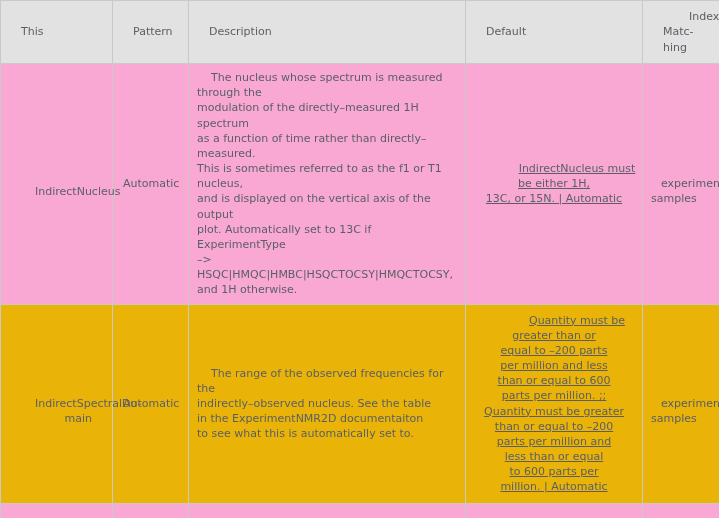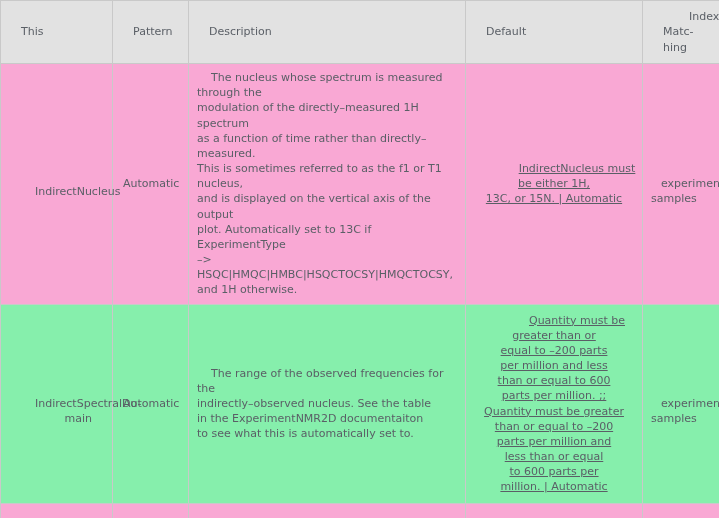--- a/index.html
+++ b/index.html
@@ -104,21 +104,21 @@
     padding-left: 8px;
     white-space: pre-line;
   }
   td.cell-index .hang-idx {
     padding-left: 10px;
     text-indent: -10px;
     white-space: pre-line;
   }
 
   tbody tr.row-alt td {
-    background: #86efac;
+    background: #eab308;
   }
   tbody tr.row-plain td {
     background: #f9a8d4;
   }
 
   tbody tr.r0 td { height: 140px; }
   tbody tr.r1 td { height: 186px; }
   tbody tr.r2 td { height: 118px; }
 </style>
 </head>

